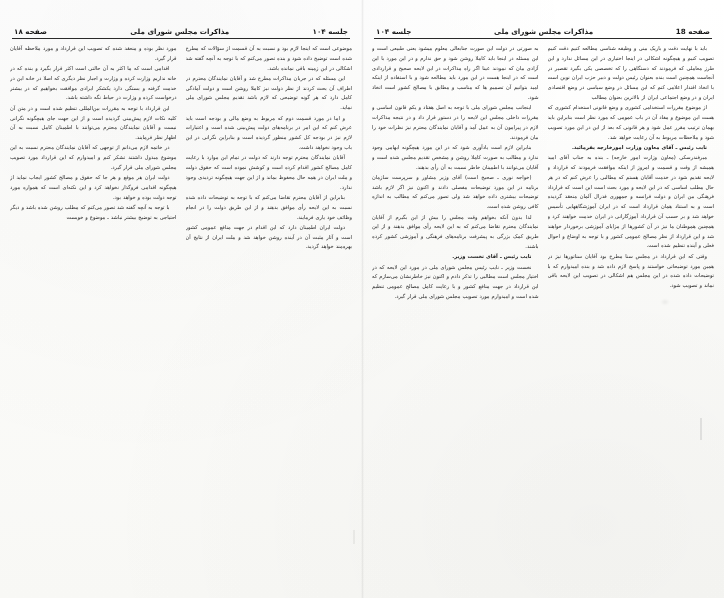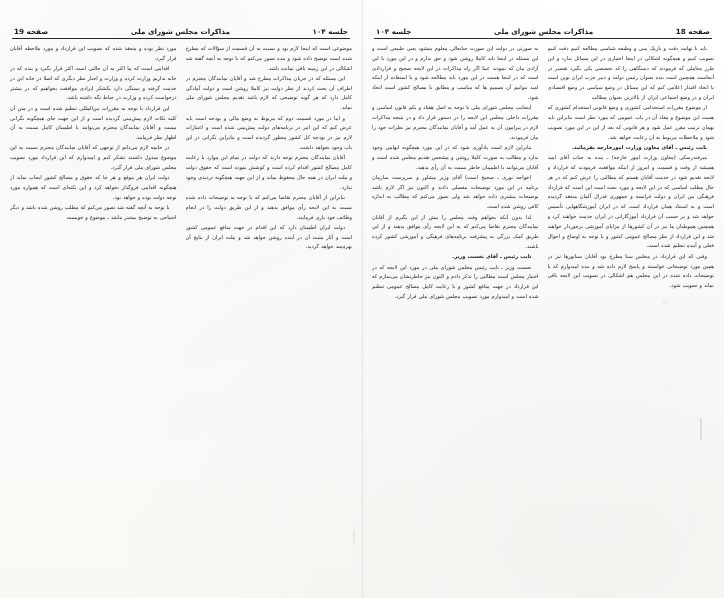--- a/index.html
+++ b/index.html
@@ -107,21 +107,21 @@
       </div>
     </div>
 
     <div class="blotch" style="left:300px;top:300px;width:6px;height:4px;"></div>
   </div>
 
   <div class="page">
     <div class="running-head">
       <span class="run-left">جلسه ۱۰۴</span>
       <span class="run-center">مذاکرات مجلس شورای ملی</span>
-      <span class="run-right">صفحه 19</span>
+      <span class="run-right">صفحه ۱۸</span>
     </div>
     <hr class="rule">
 
     <div class="columns">
       <div class="col">
         <p class="noind">موضوعی است که اینجا لازم بود و نسبت به آن قسمت از سؤالات که مطرح شده است توضیح داده شود و بنده تصور می‌کنم که با توجه به آنچه گفته شد اشکالی در این زمینه باقی نمانده باشد.</p>
         <p>این مسئله که در جریان مذاکرات مطرح شد و آقایان نمایندگان محترم در اطراف آن بحث کردند از نظر دولت نیز کاملا روشن است و دولت آمادگی کامل دارد که هر گونه توضیحی که لازم باشد تقدیم مجلس شورای ملی نماید.</p>
         <p>و اما در مورد قسمت دوم که مربوط به وضع مالی و بودجه است باید عرض کنم که این امر در برنامه‌های دولت پیش‌بینی شده است و اعتبارات لازم نیز در بودجه کل کشور منظور گردیده است و بنابراین نگرانی در این باب وجود نخواهد داشت.</p>
         <p>آقایان نمایندگان محترم توجه دارند که دولت در تمام این موارد با رعایت کامل مصالح کشور اقدام کرده است و کوشش نموده است که حقوق دولت و ملت ایران در همه حال محفوظ بماند و از این جهت هیچگونه تردیدی وجود ندارد.</p>
         <p>بنابراین از آقایان محترم تقاضا می‌کنم که با توجه به توضیحات داده شده نسبت به این لایحه رأی موافق بدهند و از این طریق دولت را در انجام وظائف خود یاری فرمایند.</p>

